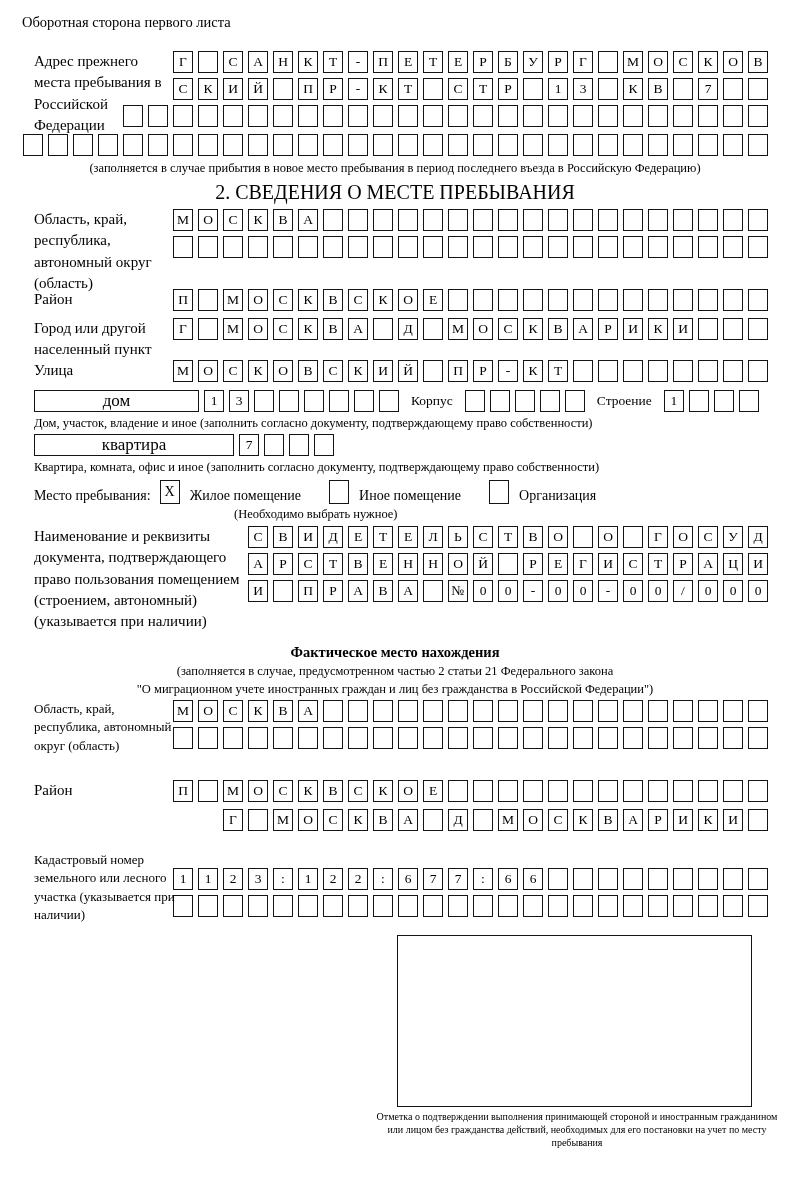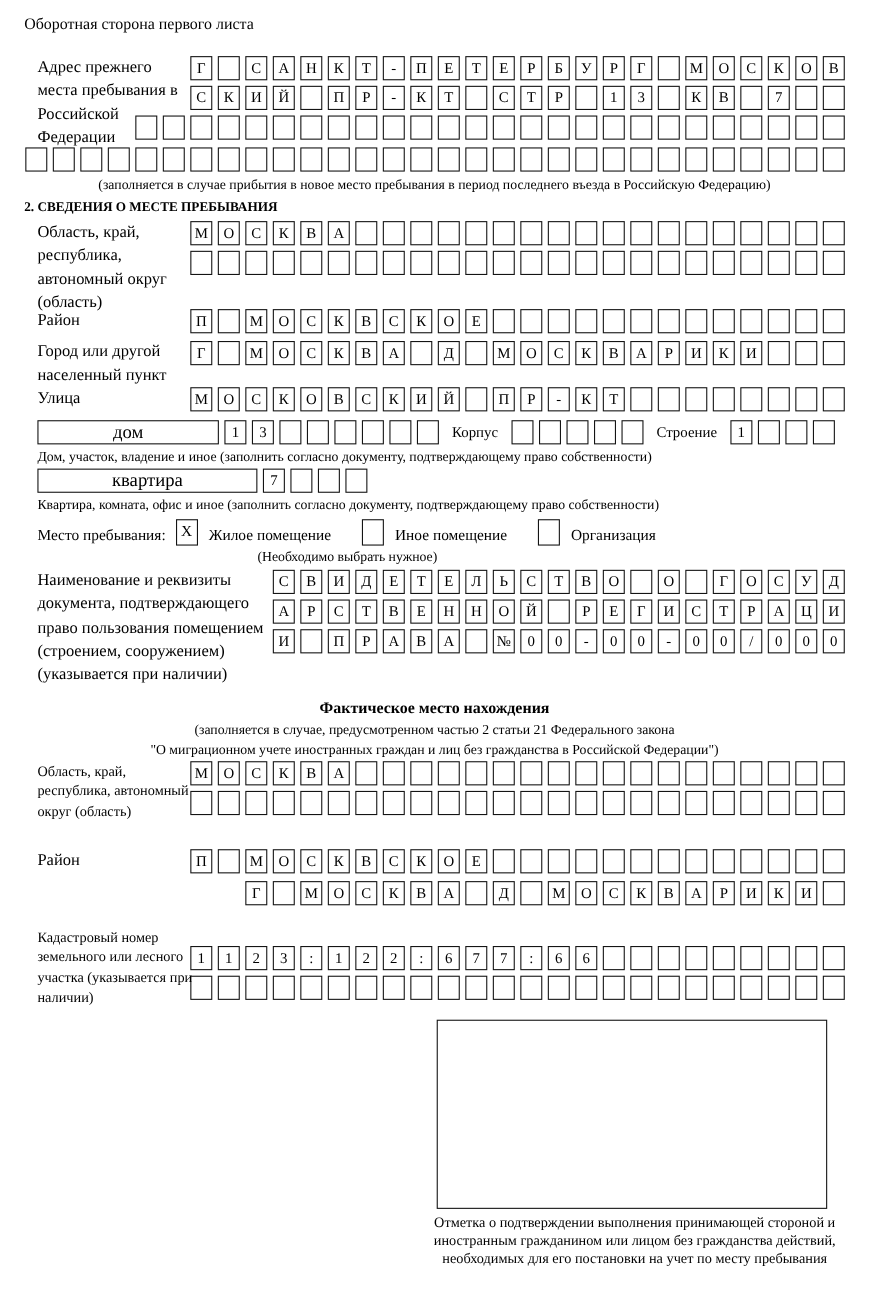--- a/index.html
+++ b/index.html
@@ -25,21 +25,21 @@
 
   .field-block { position: relative; margin-bottom: 2px; }
   .field-label { position: absolute; left: 12px; top: 0; line-height: 1.42; font-size: 15px; }
   .lw140{width:140px}.lw120{width:120px}.lw130{width:130px}.lw215{width:215px}.lw185{width:185px}.lw150{width:150px;font-size:13px}
   .mh81{min-height:81px}.mh78{min-height:78px}.mh27{min-height:27px}.mh40{min-height:40px}.mh112{min-height:112px}
   .rows-offset { padding-top: 17px; }
 
   .caption { font-size: 12.5px; margin: 0 0 3px 0; }
   .caption.center { text-align: center; }
   .caption.indent { margin-left: 12px; }
-  .section-title { font-weight: bold; font-size: 12px; margin: 5px 0 5px; }
+  .section-title { text-align: center; font-weight: normal; font-size: 20px; margin: 5px 0 5px; }
   .sub-title { text-align: center; font-weight: bold; font-size: 14.5px; margin: 6px 0 3px; }
 
   .house-row { display: flex; gap: 5px; align-items: center; margin: 3px 0 4px 12px; }
   .wide-box {
     border: 1.6px solid #141414; height: 22px;
     display: flex; align-items: center; justify-content: center; font-size: 17px;
   }
   .w165{width:165px}.w200{width:200px}
   .inline-label { padding: 0 7px; font-size: 13.5px; }
 
@@ -48,21 +48,21 @@
   .checkbox {
     width: 20px; height: 24px; border: 1.6px solid #141414; flex: 0 0 auto;
     display: inline-flex; align-items: center; justify-content: center;
     font-size: 14px; margin-right: 10px;
   }
   .opt-label { margin-right: 28px; }
   .stay-note { margin: 1px 0 4px 212px; font-size: 12.5px; }
 
   .mark-area { margin-top: 6px; margin-left: 353px; width: 404px; }
   .mark-box { width: 355px; height: 172px; border: 1.8px solid #141414; margin-left: 22px; }
-  .mark-caption { text-align: center; font-size: 13px; line-height: 1.28; margin-top: 4px; }
+  .mark-caption { text-align: center; font-size: 10px; line-height: 1.28; margin-top: 4px; }
 </style>
 </head>
 <body>
 
 <div class="header-note">Оборотная сторона первого листа</div>
 
 <div class="field-block mh81">
   <div class="field-label lw140">Адрес прежнего места пребывания в Российской Федерации</div>
   <div class="rows">
     <div class="cell-row">
@@ -377,21 +377,21 @@
   <span class="checkbox">X</span>
   <span class="opt-label">Жилое помещение</span>
   <span class="checkbox"></span>
   <span class="opt-label">Иное помещение</span>
   <span class="checkbox"></span>
   <span class="opt-label">Организация</span>
 </div>
 <div class="stay-note">(Необходимо выбрать нужное)</div>
 
 <div class="field-block mh112">
-  <div class="field-label lw215">Наименование и реквизиты документа, подтверждающего право пользования помещением (строением, сооружением) (указывается при наличии)</div>
+  <div class="field-label lw215">Наименование и реквизиты документа, подтверждающего право пользования помещением (строением, автономный) (указывается при наличии)</div>
   <div class="rows">
     <div class="cell-row">
         <span class="cell">С</span>
         <span class="cell">В</span>
         <span class="cell">И</span>
         <span class="cell">Д</span>
         <span class="cell">Е</span>
         <span class="cell">Т</span>
         <span class="cell">Е</span>
         <span class="cell">Л</span>

